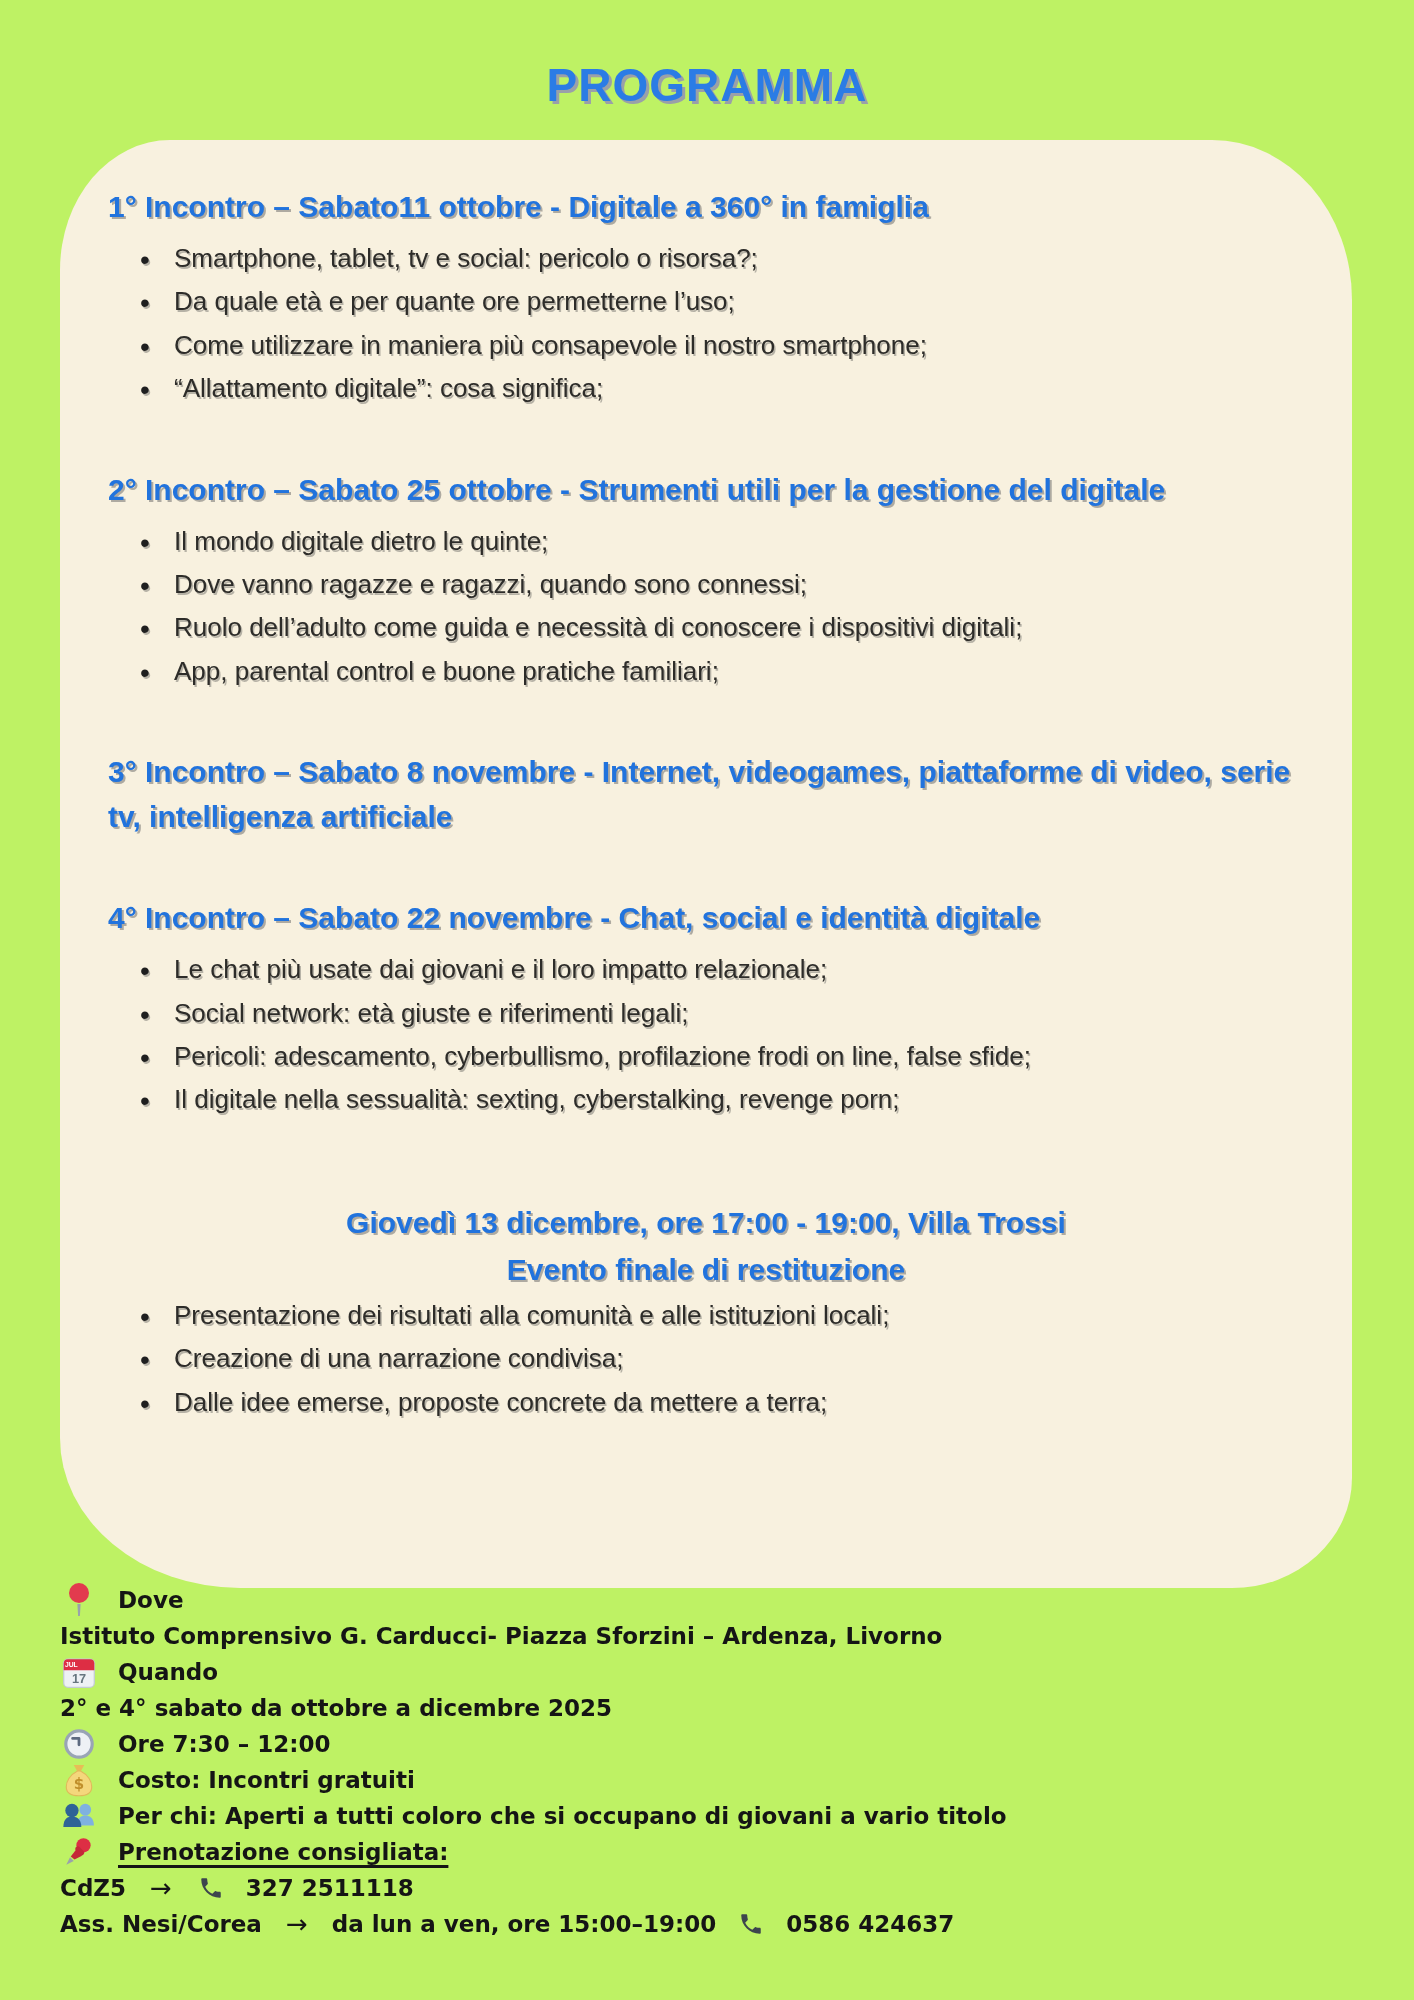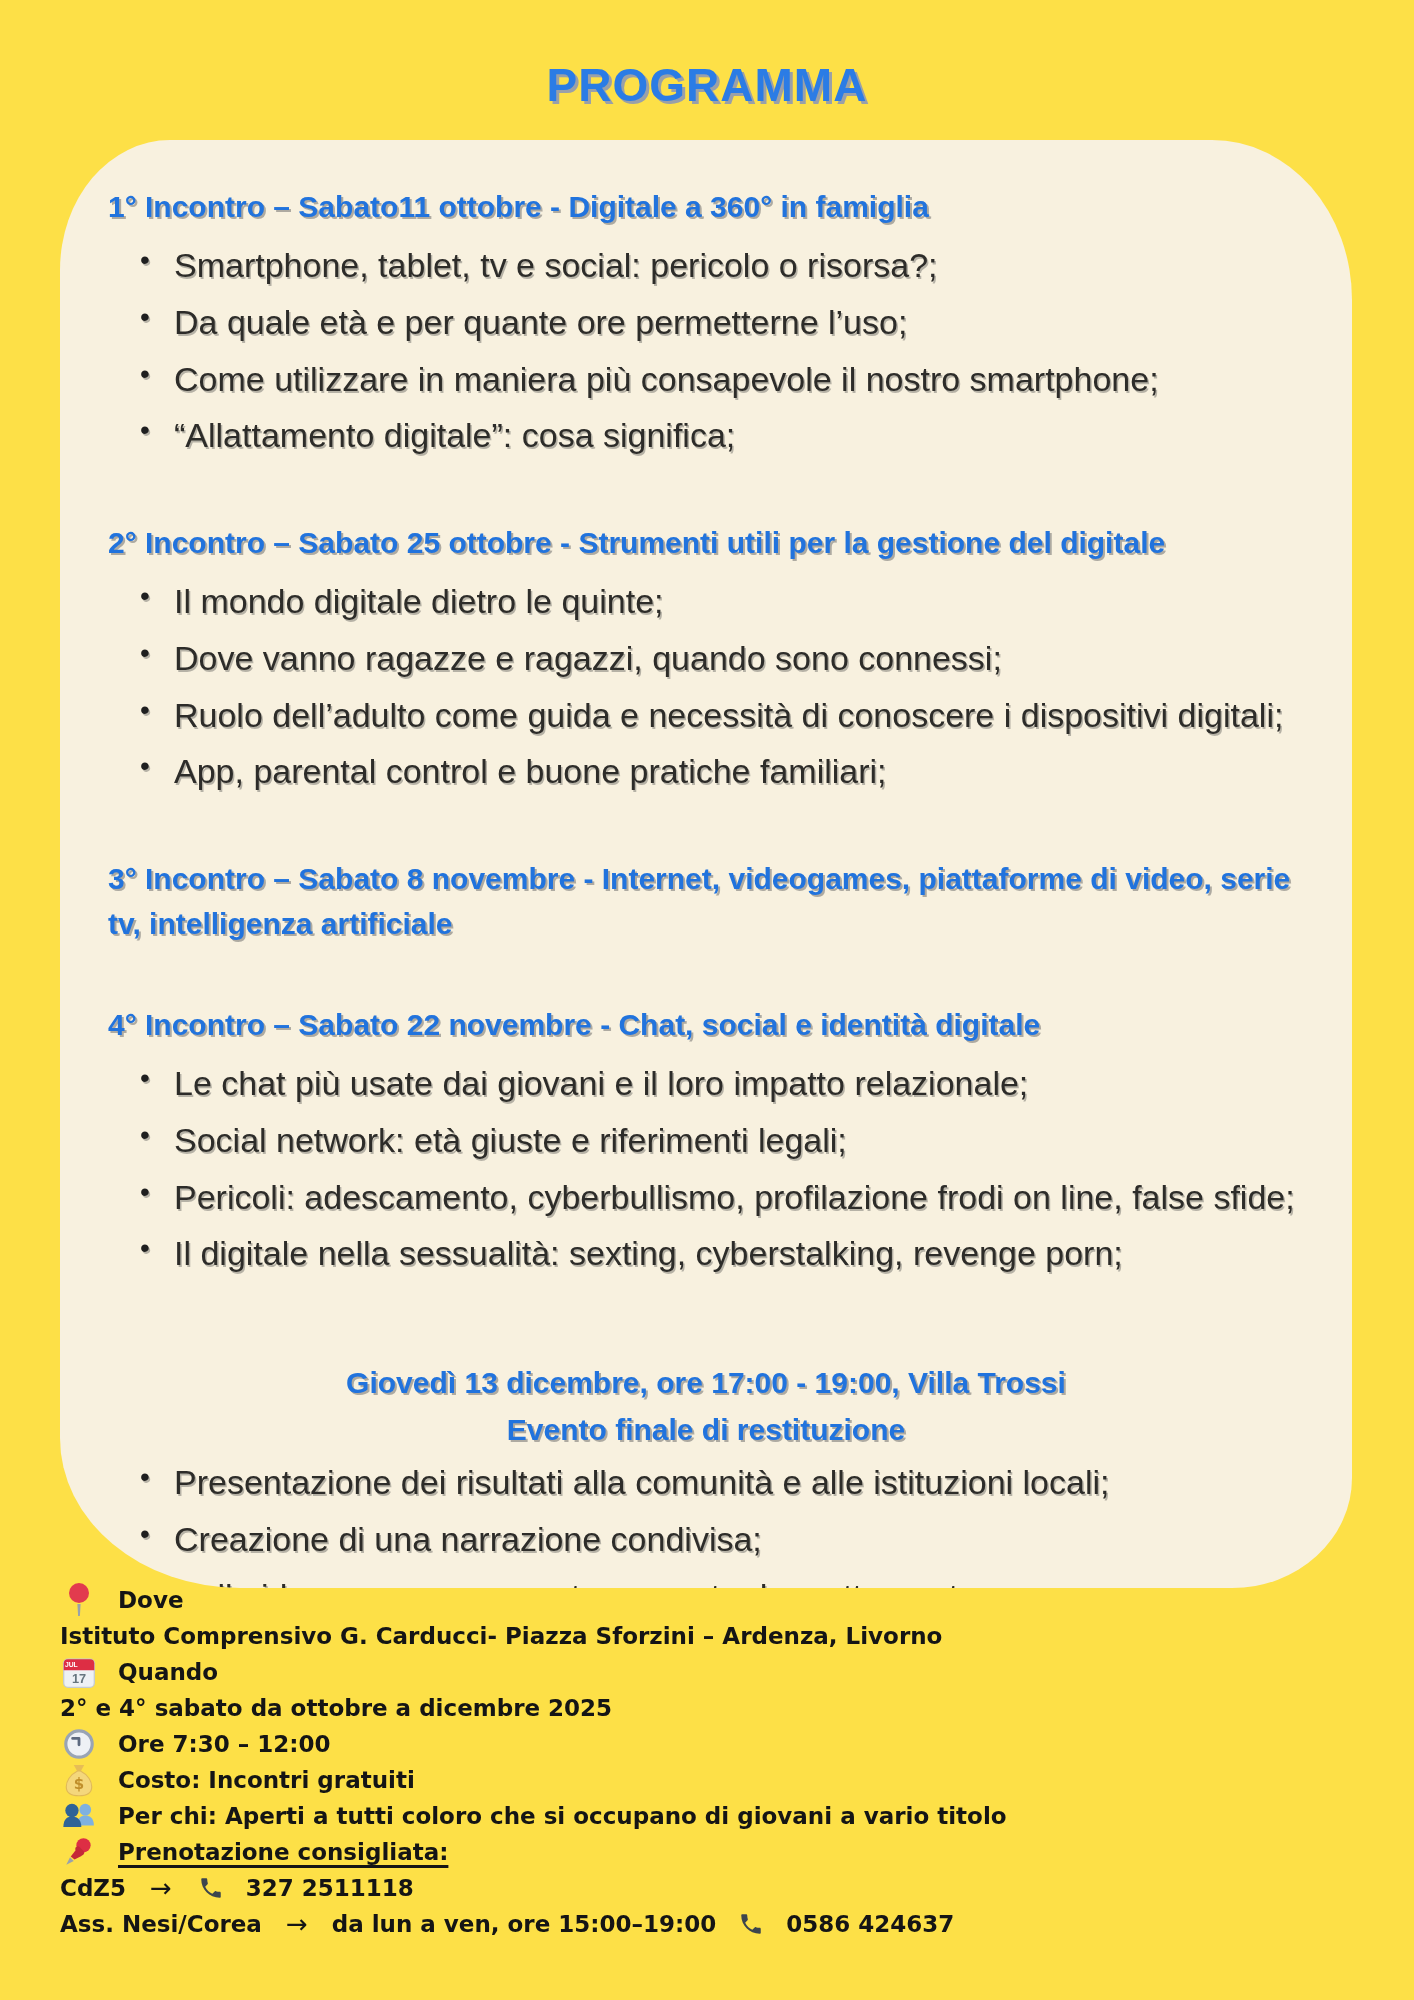--- a/index.html
+++ b/index.html
@@ -1,21 +1,21 @@
 <!DOCTYPE html>
 <html><head>
 <meta charset="utf-8">
 <style>
   * { box-sizing: border-box; }
   html, body { margin: 0; padding: 0; background: #ffffff; }
   .page {
     position: relative;
     width: 1414px;
     height: 2000px;
-    background: #fde047;
+    background: #bef264;
     font-family: "Liberation Sans", sans-serif;
     overflow: hidden;
   }
   .title {
     position: absolute;
     top: 58px;
     left: 0;
     width: 100%;
     text-align: center;
     font-size: 46px;
@@ -43,21 +43,21 @@
     color: #2173dd;
     line-height: 1.5;
     margin: 0 0 8px 0;
     text-shadow: 2px 2px 0 rgba(100,100,100,0.5);
   }
   .shead.center { text-align: center; margin-bottom: 2px; }
   .blist { list-style: none; margin: 0; padding: 0 0 0 32px; }
   .blist li {
     position: relative;
     padding-left: 34px;
-    font-size: 34px;
+    font-size: 26px;
     color: #2d2c29;
     line-height: 1.67;
     text-shadow: 1.5px 1.5px 0 rgba(60,60,60,0.35);
   }
   .blist li::before {
     content: "\2022";
     position: absolute;
     left: 0;
     top: 0;
     font-size: 28px;

